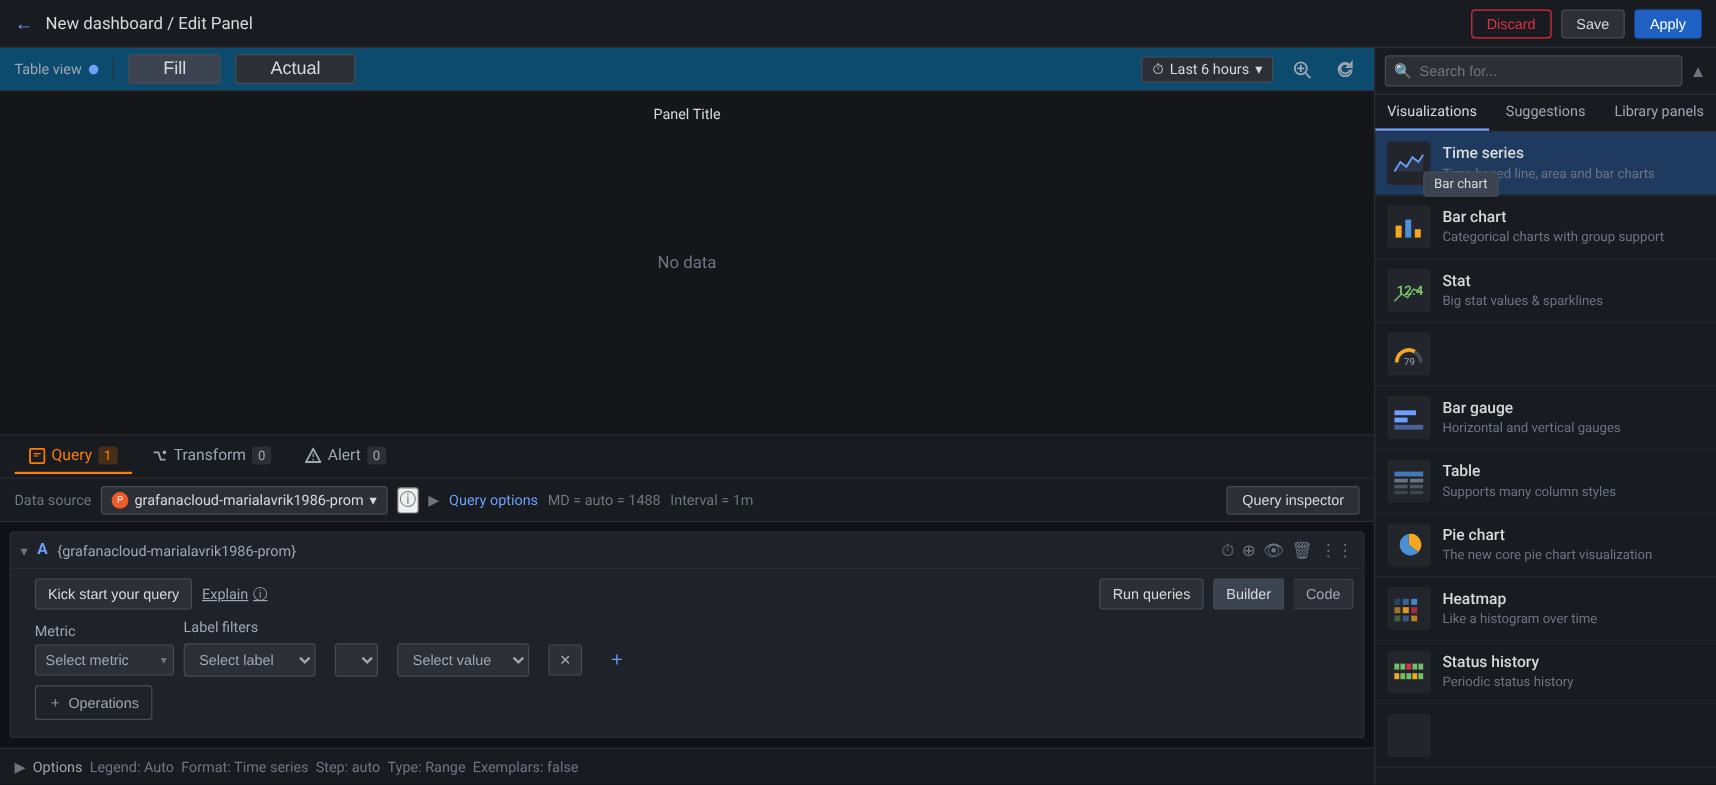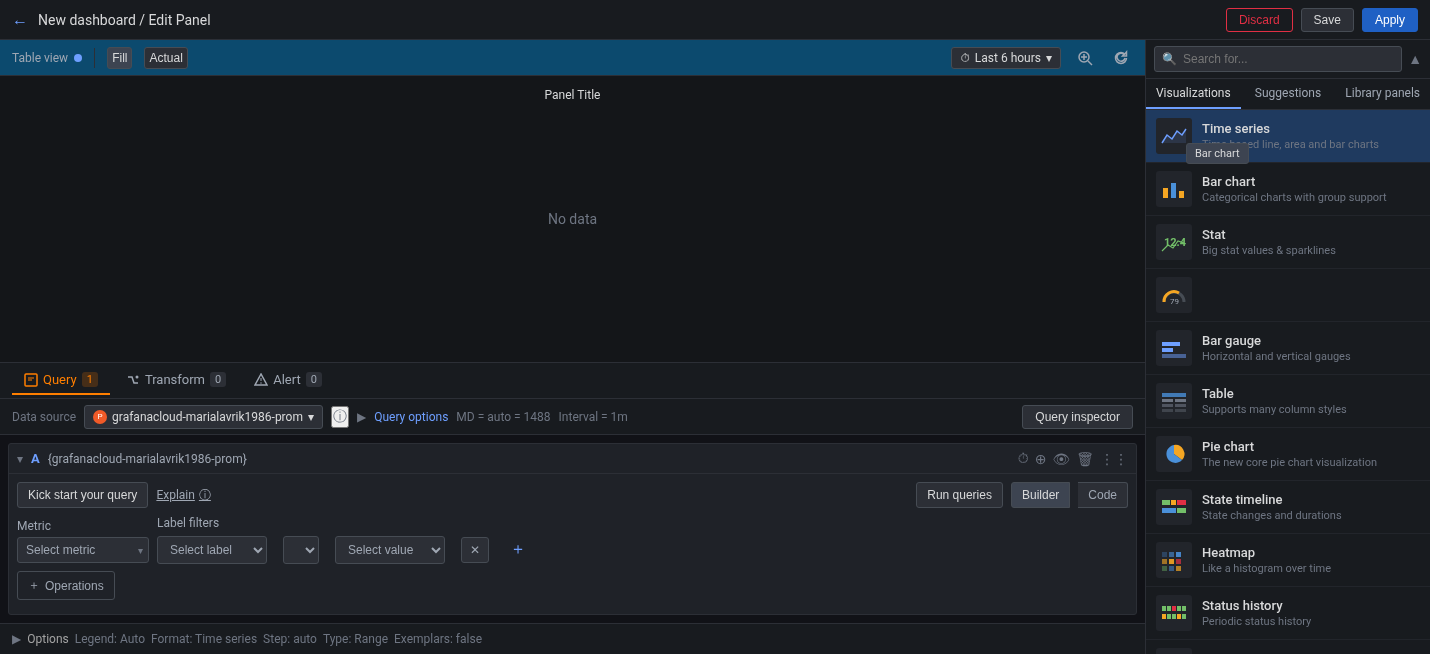--- a/index.html
+++ b/index.html
@@ -95,24 +95,24 @@
     .toolbar-dot {
       width: 8px;
       height: 8px;
       border-radius: 50%;
       background: #6e9fff;
     }
     .toolbar-btn {
       background: #2c2f36;
       border: 1px solid #464c54;
       color: #d8d9da;
-      padding: 3px 4px;
-      border-radius: 3px;
-      cursor: pointer;
-      font-size: 12px;
+      padding: 3px 28px;
+      border-radius: 3px;
+      cursor: pointer;
+      font-size: 15px;
     }
     .toolbar-btn.active {
       background: #3d4451;
     }
     .toolbar-separator {
       width: 1px;
       height: 20px;
       background: #2c2f36;
     }
     .time-range {
@@ -294,20 +294,21 @@
       gap: 6px;
     }
     .query-action-icon {
       color: #6e7582;
       cursor: pointer;
       font-size: 14px;
     }
 
     .query-body {
       padding: 8px;
+      margin-left: 12px;
     }
     .query-body-top {
       display: flex;
       align-items: center;
       gap: 8px;
       margin-bottom: 8px;
     }
     .kick-start-btn {
       background: #2c2f36;
       border: 1px solid #464c54;
@@ -371,21 +372,21 @@
     }
     .metric-select {
       background: #2c2f36;
       border: 1px solid #464c54;
       color: #9fa7b3;
       padding: 5px 24px 5px 8px;
       border-radius: 3px;
       cursor: pointer;
       font-size: 12px;
       appearance: none;
-      width: 132px;
+      width: 116px;
       position: relative;
     }
     .select-wrapper {
       position: relative;
       display: inline-block;
     }
     .select-arrow {
       position: absolute;
       right: 6px;
       top: 50%;
@@ -902,35 +903,20 @@
             <path d="M14 11 L14 2 A9 9 0 0 1 22 17 Z" fill="#f5a623"></path>
             <path d="M14 11 L22 17 A9 9 0 1 1 14 2 Z" fill="#4a90d9"></path>
           </svg>
         </div>
         <div class="viz-info">
           <div class="viz-name">Pie chart</div>
           <div class="viz-desc">The new core pie chart visualization</div>
         </div>
       </div>
 
-      <div class="viz-item">
-        <div class="viz-icon-box">
-          <svg width="28" height="22" viewBox="0 0 28 22">
-            <rect x="2" y="4" width="8" height="5" fill="#73bf69"></rect>
-            <rect x="11" y="4" width="5" height="5" fill="#f5a623"></rect>
-            <rect x="17" y="4" width="9" height="5" fill="#e02f44"></rect>
-            <rect x="2" y="12" width="14" height="5" fill="#4a90d9"></rect>
-            <rect x="17" y="12" width="9" height="5" fill="#73bf69"></rect>
-          </svg>
-        </div>
-        <div class="viz-info">
-          <div class="viz-name">State timeline</div>
-          <div class="viz-desc">State changes and durations</div>
-        </div>
-      </div>
 
       <div class="viz-item">
         <div class="viz-icon-box">
           <svg width="28" height="22" viewBox="0 0 28 22">
             <rect x="2" y="3" width="5" height="5" fill="#4a90d9" opacity="0.3"></rect>
             <rect x="9" y="3" width="5" height="5" fill="#4a90d9" opacity="0.6"></rect>
             <rect x="16" y="3" width="5" height="5" fill="#4a90d9" opacity="0.9"></rect>
             <rect x="2" y="10" width="5" height="5" fill="#f5a623" opacity="0.6"></rect>
             <rect x="9" y="10" width="5" height="5" fill="#f5a623" opacity="0.9"></rect>
             <rect x="16" y="10" width="5" height="5" fill="#e02f44" opacity="0.7"></rect>

